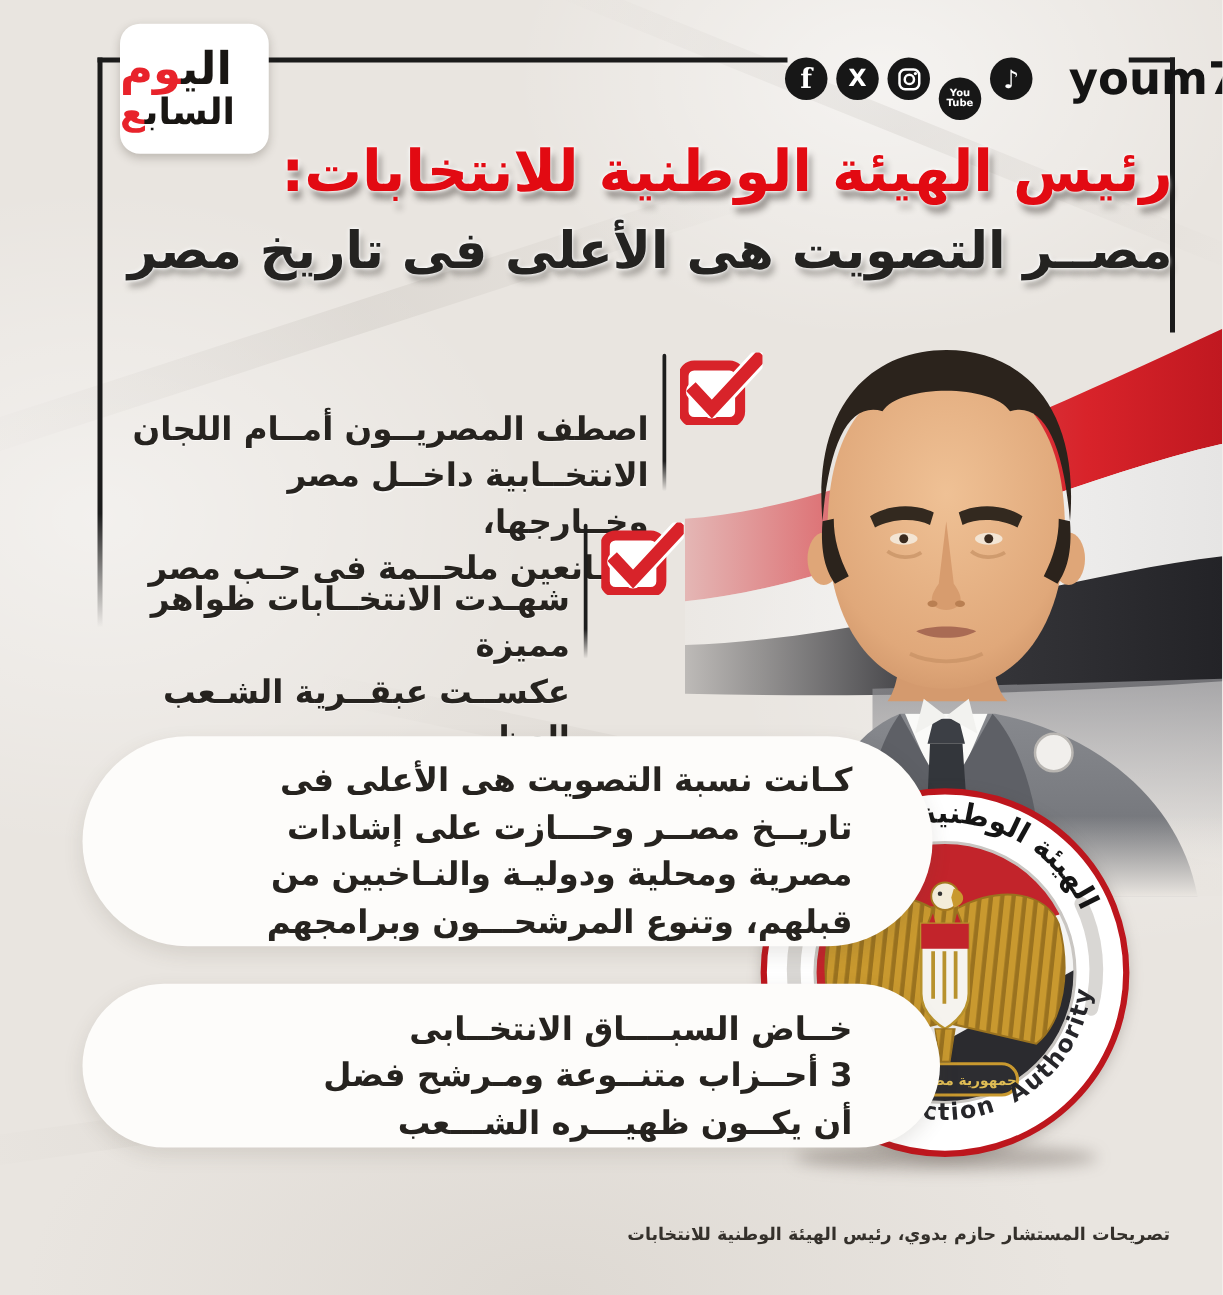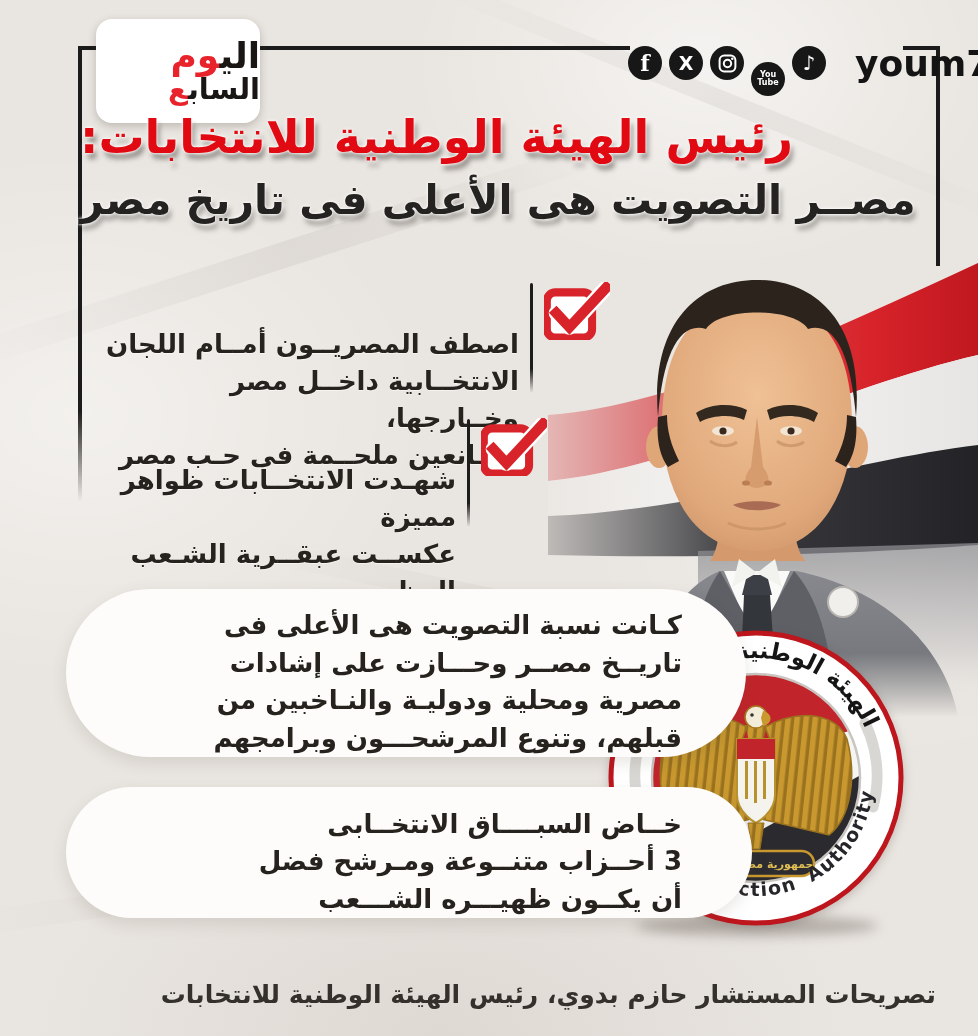--- a/index.html
+++ b/index.html
@@ -20,38 +20,38 @@
   .crease.c4{left:420px;top:90px;width:600px;height:18px;transform:rotate(22deg);}
 
   
   .fline{position:absolute;background:#1b1b1b;}
   .fl-top1{left:78px;top:46px;width:552px;height:4px;}
   .fl-top2{left:903px;top:46px;width:37px;height:4px;}
   .fl-left{left:78px;top:46px;width:4px;height:456px;background:linear-gradient(#1b1b1b 80%,rgba(27,27,27,0));}
   .fl-right{left:936px;top:46px;width:4px;height:220px;}
 
   
-  .brand-box{position:absolute;left:96px;top:19px;width:164px;height:104px;background:#fff;border-radius:16px;
-    box-shadow:0 3px 8px rgba(60,50,40,.25);display:flex;flex-direction:column;align-items:flex-start;justify-content:center;
+  .brand-box{position:absolute;left:96px;top:19px;width:119px;height:104px;background:#fff;border-radius:16px;
+    box-shadow:0 3px 8px rgba(60,50,40,.25);display:flex;flex-direction:column;align-items:flex-end;justify-content:center;
     direction:rtl;font-weight:800;color:#191613;line-height:1.02;}
   .brand-l1{font-size:36px;letter-spacing:-1px;}
   .brand-l2{font-size:29px;letter-spacing:-1px;}
   .brand-box .red{color:#e8232b;}
 
   .social{position:absolute;left:628px;top:30px;display:flex;align-items:center;gap:7px;}
   .sicon{width:34px;height:34px;border-radius:50%;background:#171717;color:#fff;display:flex;align-items:center;
     justify-content:center;font-weight:bold;flex:0 0 auto;}
   .si-f{font-size:22px;font-family:"DejaVu Serif",serif;}
   .si-x{font-size:19px;}
   .si-yt{flex-direction:column;font-size:8px;line-height:8px;letter-spacing:0;margin-top:32px;}
   .si-tk{font-size:20px;}
   .handle{margin-left:22px;font-size:36px;font-weight:800;color:#141414;letter-spacing:0;}
 
   
-  .headline{position:absolute;left:80px;width:858px;text-align:left;direction:rtl;font-weight:800;}
+  .headline{position:absolute;left:80px;width:858px;text-align:right;direction:rtl;font-weight:800;}
   .headline-red{top:110px;font-size:46px;color:#e20a12;
     text-shadow:0 0 2px #fff,0 0 4px #fff,3px 6px 5px rgba(50,45,40,.45);}
   .headline-black{top:176px;font-size:41px;color:#242321;
     text-shadow:0 0 2px #fff,0 0 4px #fff,3px 6px 5px rgba(50,45,40,.35);}
 
   
   .bullet{position:absolute;display:flex;align-items:flex-start;gap:11px;z-index:5;}
   .bullet-1{left:92px;top:280px;width:518px;}
   .bullet-2{left:92px;top:416px;width:455px;}
   .b-text{flex:1;direction:rtl;text-align:right;white-space:pre-line;font-size:26px;font-weight:700;
@@ -69,21 +69,21 @@
   .box-text{direction:rtl;text-align:right;white-space:pre-line;font-size:26px;font-weight:700;
     line-height:37.5px;color:#26231f;}
 
   
   .photo-svg{position:absolute;left:548px;top:255px;width:430px;height:462px;z-index:2;}
   .nea-shadow{position:absolute;left:636px;top:916px;width:242px;height:20px;border-radius:50%;
     background:rgba(96,88,80,.38);filter:blur(6px);z-index:3;}
   .nea-svg{position:absolute;left:605px;top:627px;width:302px;height:302px;z-index:4;
     filter:drop-shadow(0 3px 5px rgba(70,60,52,.25));}
 
-  .caption{position:absolute;right:42px;top:980px;direction:rtl;font-size:25px;font-weight:700;color:#34302b;z-index:6;}
+  .caption{position:absolute;right:42px;top:980px;direction:rtl;font-size:14px;font-weight:700;color:#34302b;z-index:6;}
 </style>
 </head>
 <body>
 
 <div class="stage">
 
   <div class="tex tex1"></div>
   <div class="crease c1"></div>
   <div class="crease c2"></div>
   <div class="crease c3"></div>

